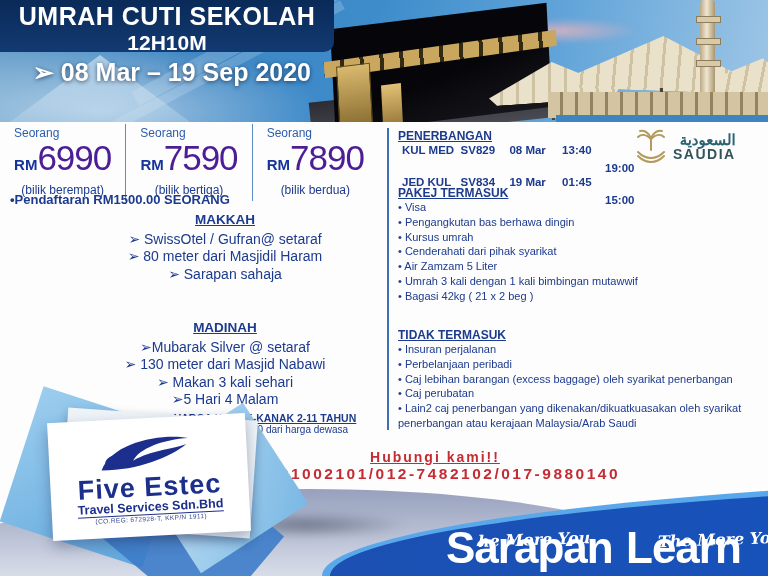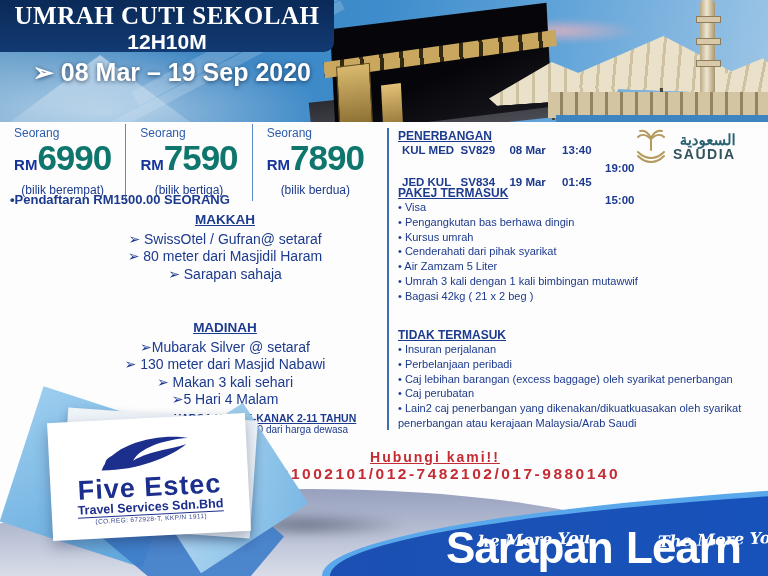--- a/index.html
+++ b/index.html
@@ -38,32 +38,32 @@
   .minaret{position:absolute;left:700px;top:0;width:15px;height:100px;border-radius:4px 4px 0 0;
         background:linear-gradient(90deg,#bba986,#efe6d0 45%,#a8966f);}
   .balc{position:absolute;left:-4px;width:23px;height:5px;background:#d8c9a8;border:1px solid #8d7d5c;}
   .b1{top:16px;} .b2{top:38px;} .b3{top:60px;}
   .mosque-wall{position:absolute;left:548px;top:92px;width:220px;height:26px;
         background:repeating-linear-gradient(90deg,#d3c4a2 0 12px,#94835f 12px 15px);}
   .pool{position:absolute;left:556px;top:115px;width:212px;height:7px;background:#3c85c0;}
   
   .title-box{position:absolute;left:0;top:0;width:334px;height:52px;
         background:linear-gradient(180deg,#0a2a58,#123a72);border-bottom-right-radius:10px;text-align:center;}
-  .title-l1{font-size:25px;font-weight:bold;color:#fff;letter-spacing:.5px;padding-top:2px;font-family:Liberation Serif, serif;}
+  .title-l1{font-size:25px;font-weight:bold;color:#fff;letter-spacing:.5px;padding-top:2px;}
   .title-l2{font-size:21px;font-weight:bold;color:#fff;}
   .date-line{position:absolute;left:0;top:58px;width:344px;text-align:center;font-size:25px;font-weight:bold;
         color:#fff;text-shadow:0 1px 4px rgba(8,30,60,.7);}
   
   .prices{position:absolute;left:0;top:124px;width:378px;display:flex;}
   .price-col{flex:1;text-align:center;padding:2px 0 4px;}
   .price-col + .price-col{border-left:1.5px solid #5a8cc8;}
   .seorang{font-size:12px;color:#2d5cab;text-align:left;padding-left:14px;}
   .amount-row{line-height:36px;white-space:nowrap;}
   .cur{font-size:15px;font-weight:bold;color:#16339b;}
-  .amt{font-size:35px;font-weight:bold;color:#0f766e;letter-spacing:-1px;}
+  .amt{font-size:35px;font-weight:normal;color:#4c1d95;letter-spacing:-1px;}
   .room{font-size:12px;color:#1c3a8e;}
   .registration{position:absolute;left:10px;top:192px;font-size:13px;font-weight:bold;}
   
   .city{position:absolute;left:70px;width:310px;text-align:center;font-size:14px;line-height:17.5px;}
   .makkah{top:211px;} .madinah{top:319px;}
   .city-title{font-size:13.5px;font-weight:bold;text-decoration:underline;margin-bottom:2px;}
   .child{position:absolute;left:140px;top:412px;width:250px;text-align:center;}
   .child-title{font-size:10.5px;font-weight:bold;text-decoration:underline;}
   .child-note{font-size:10px;}
   

